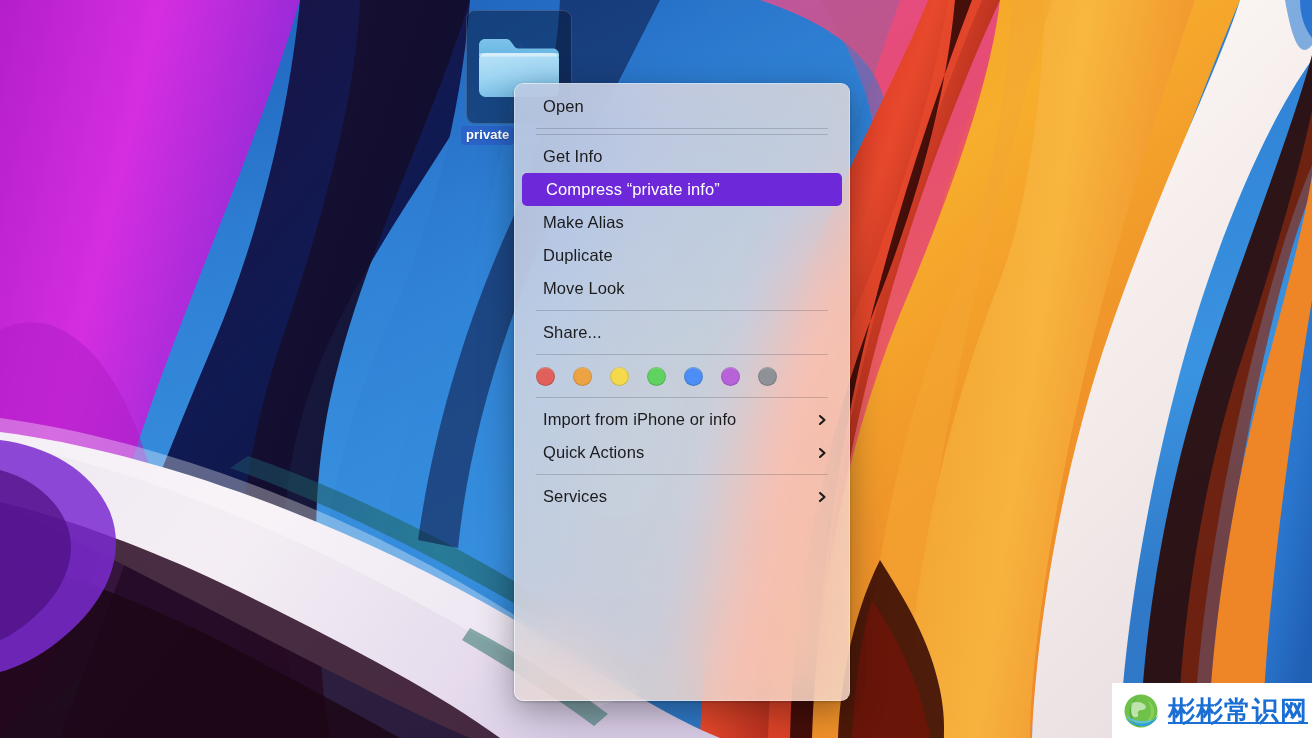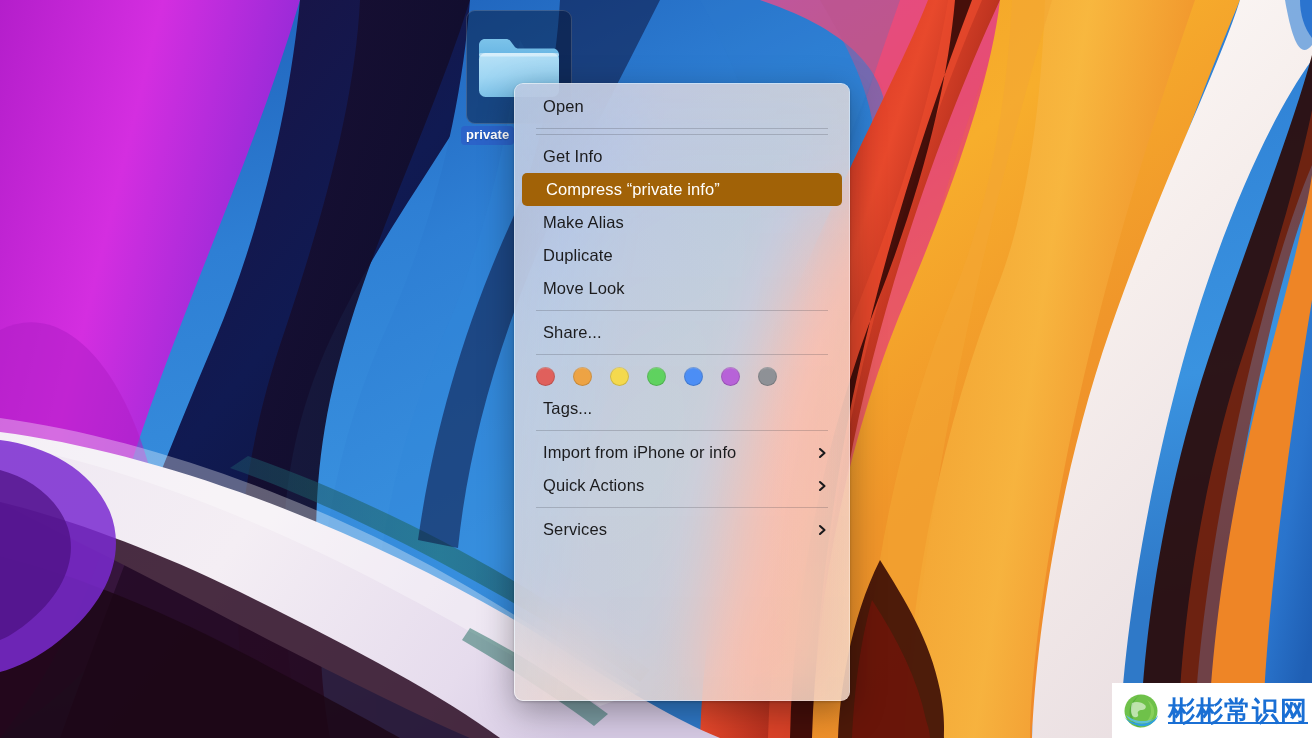--- a/index.html
+++ b/index.html
@@ -94,21 +94,21 @@
     padding:0 14px 0 21px;
     margin:0 7px;
     border-radius:5px;
     font-size:16.5px;
     color:#1c1c1e;
     letter-spacing:0.1px;
     white-space:nowrap;
   }
   .menu-item .label { flex:1 1 auto; }
   .menu-item.selected {
-    background:#a16207;
+    background:#6d28d9;
     color:#ffffff;
     padding-left:24px;
   }
   .menu-item .chevron {
     flex:0 0 auto;
     width:12px; height:12px;
     margin-left:10px;
     color:#1a1a1c;
     display:flex; align-items:center; justify-content:center;
   }
@@ -341,23 +341,20 @@
         <div class="menu-sep"></div>
         <div class="tag-row">
           <div class="tag-dot" style="background: rgb(224, 96, 92);"></div>
           <div class="tag-dot" style="background: rgb(237, 163, 68);"></div>
           <div class="tag-dot" style="background: rgb(244, 217, 77);"></div>
           <div class="tag-dot" style="background: rgb(95, 210, 95);"></div>
           <div class="tag-dot" style="background: rgb(76, 142, 245);"></div>
           <div class="tag-dot" style="background: rgb(183, 98, 216);"></div>
           <div class="tag-dot" style="background: rgb(142, 145, 150);"></div>
         </div>
-        <div class="menu-item">
-          <span class="label">Tags...</span>
-        </div>
         <div class="menu-sep"></div>
         <div class="menu-item">
           <span class="label">Import from iPhone or info</span>
           <span class="chevron">
             <svg viewBox="0 0 12 12" width="12" height="12" fill="none" stroke="currentColor" stroke-width="2.1" stroke-linecap="round" stroke-linejoin="round">
               <polyline points="4,2 8.5,6 4,10"></polyline>
             </svg>
           </span>
         </div>
         <div class="menu-item">

